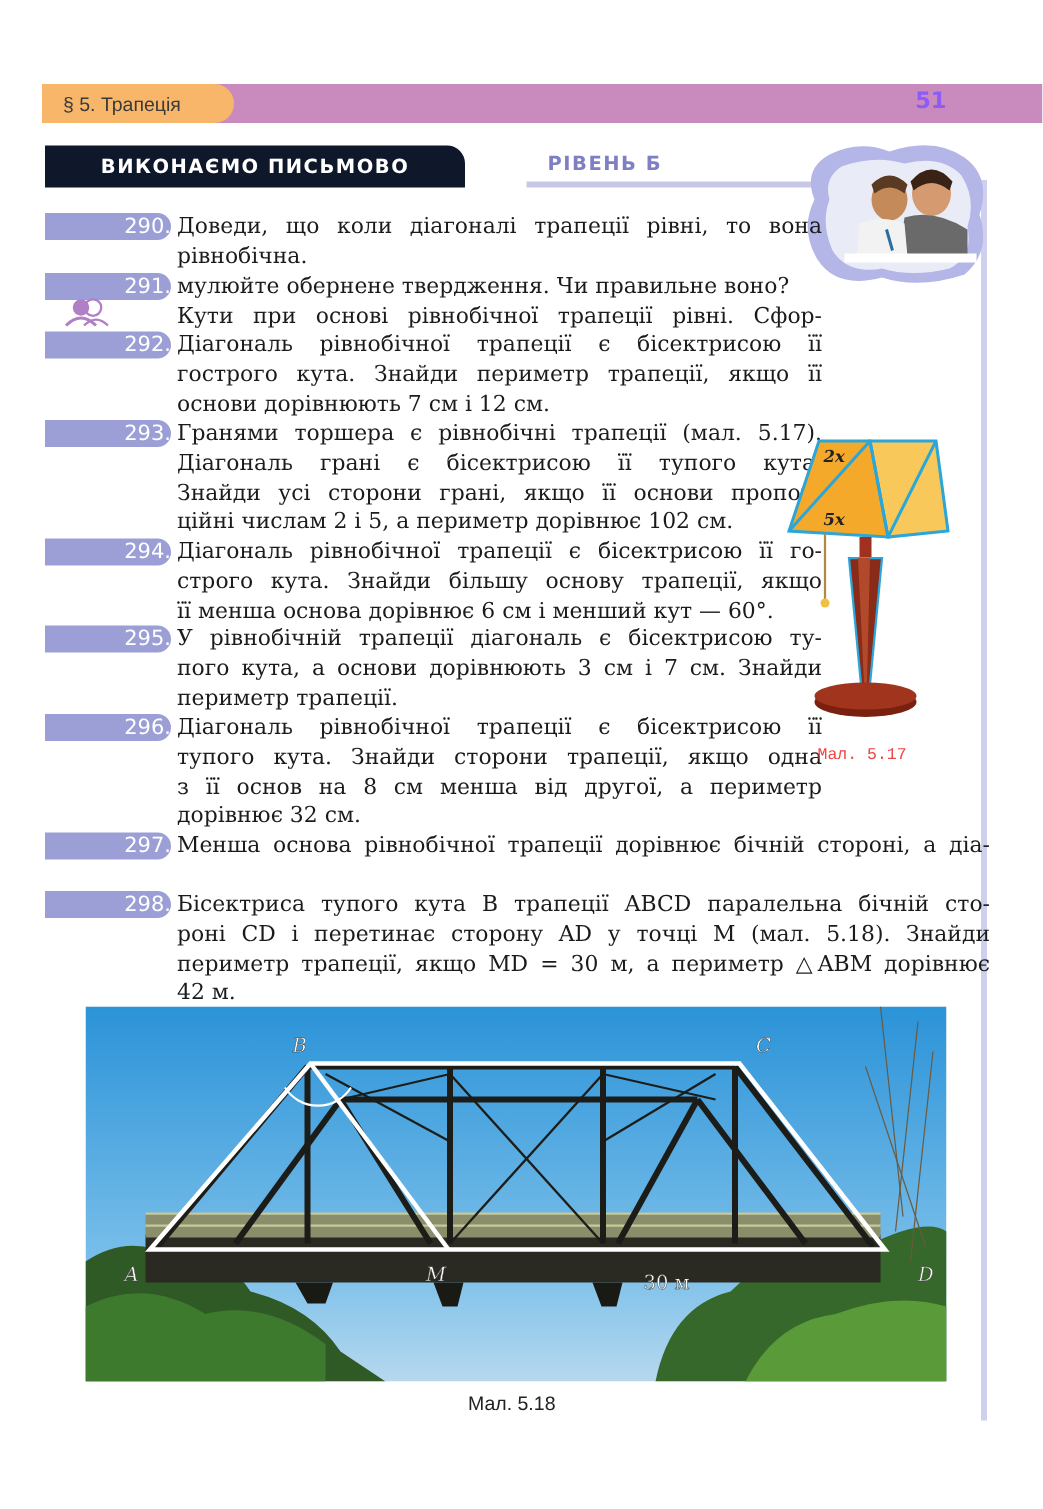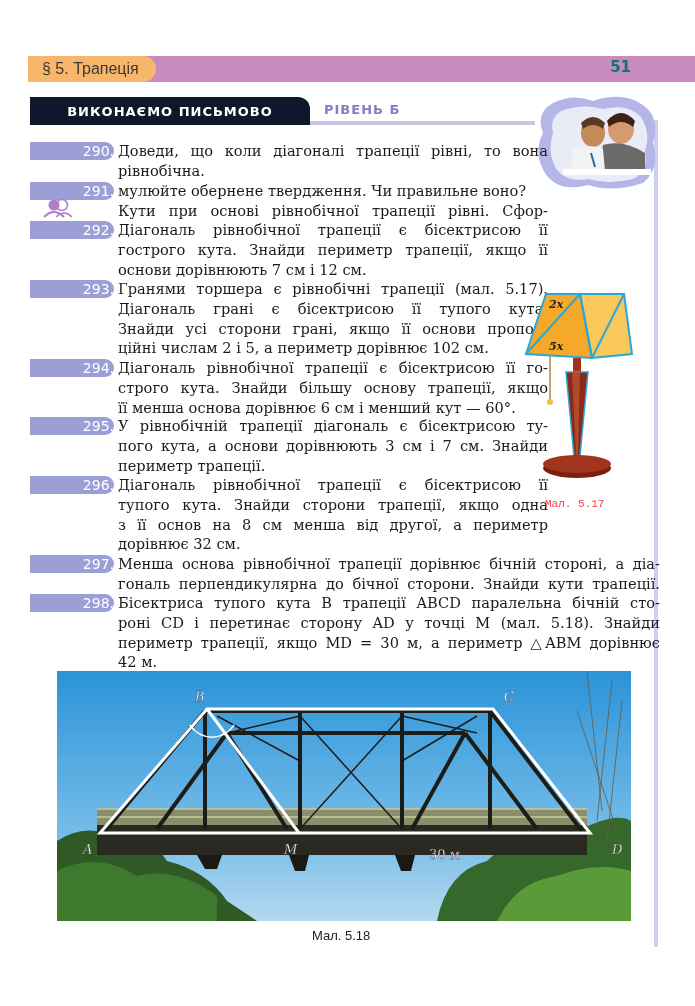--- a/index.html
+++ b/index.html
@@ -1,25 +1,25 @@
 <!DOCTYPE html>
 <html><head>
 <meta charset="utf-8">
 <style>
   * { box-sizing: border-box; margin: 0; padding: 0; }
   html, body { width: 695px; height: 1006px; background: #ffffff; overflow: hidden; }
   body { position: relative; font-family: "DejaVu Serif", "Liberation Serif", serif; color: #1a1a1a; }
 
   .header-bar { position: absolute; left: 28px; top: 56px; width: 667px; height: 26px; background: #c98bbd; }
-  .header-tab { position: absolute; left: 28px; top: 56px; width: 128px; height: 26px; background: #f7b66a; border-radius: 0 14px 14px 0; display: flex; align-items: center; padding-left: 14px; font-family: "Liberation Sans", sans-serif; font-size: 16px; color: #3a3a3a; }
-  .page-num { position: absolute; right: 64px; top: 58px; font-family: "DejaVu Sans", sans-serif; font-weight: bold; font-size: 15px; color: #0f766e; }
+  .header-tab { position: absolute; left: 28px; top: 56px; width: 128px; height: 26px; background: #f7b66a; border-radius: 0 14px 14px 0; display: flex; align-items: center; padding-left: 14px; font-family: "Liberation Sans", sans-serif; font-size: 13px; color: #3a3a3a; }
+  .page-num { position: absolute; right: 64px; top: 58px; font-family: "DejaVu Sans", sans-serif; font-weight: bold; font-size: 15px; color: #8b5cf6; }
 
   .section-head { position: absolute; left: 30px; top: 97px; height: 28px; display: flex; }
   .section-tab { background: #0f172a; width: 280px; height: 28px; border-radius: 0 12px 0 0; display: flex; align-items: center; justify-content: center; font-family: "DejaVu Sans", sans-serif; font-weight: bold; font-size: 13px; letter-spacing: 1px; color: #ffffff; }
-  .section-level { width: 225px; height: 28px; display: flex; align-items: center; padding-left: 14px; font-family: "DejaVu Sans", sans-serif; font-weight: bold; font-size: 13px; letter-spacing: 1px; color: #7f7fc4; border-bottom: 4px solid #c8c8e6; }
+  .section-level { width: 225px; height: 28px; display: flex; align-items: center; padding-left: 14px; font-family: "DejaVu Sans", sans-serif; font-weight: bold; font-size: 13px; letter-spacing: 1px; color: #7f7fc4; border-bottom: 4px solid #c8c8e6; margin-left: 41px; }
 
   .right-rule { position: absolute; left: 654px; top: 120px; width: 4px; height: 827px; background: #cfd0ee; }
 
   .photo { position: absolute; left: 533px; top: 93px; width: 130px; height: 100px; }
 
   .tasks { position: absolute; left: 30px; top: 142px; width: 610px; }
   .task-num { position: absolute; left: 0; width: 84px; height: 18px; background: #9c9fd6; border-radius: 0 10px 10px 0; color: #ffffff; font-family: "DejaVu Sans", sans-serif; font-size: 14px; text-align: right; padding-right: 0; line-height: 18px; }
   .task-text { position: absolute; left: 88px; font-size: 14.6px; line-height: 19.8px; color: #1b1b1b; text-align: justify; }
   .task-text.narrow { width: 430px; }
   .task-text.wide { width: 542px; }
@@ -121,21 +121,20 @@
       <div style="text-align-last: justify;">тупого кута. Знайди сторони трапеції, якщо одна</div>
       <div style="text-align-last: justify;">з її основ на 8 см менша від другої, а периметр</div>
       <div>дорівнює 32 см.</div>
     </div>
   </div>
 
   <div>
     <div class="task-num" style="top:413px">297.</div>
     <div class="task-text wide" style="top:412px">
       <div style="text-align-last: justify;">Менша основа рівнобічної трапеції дорівнює бічній стороні, а діа-</div>
-      <div style="text-align-last: justify;">гональ перпендикулярна до бічної сторони. Знайди кути трапеції.</div>
     </div>
   </div>
 
   <div>
     <div class="task-num" style="top:452px">298.</div>
     <div class="task-text wide" style="top:451px">
       <div style="text-align-last: justify;">Бісектриса тупого кута B трапеції ABCD паралельна бічній сто-</div>
       <div style="text-align-last: justify;">роні CD і перетинає сторону AD у точці M (мал. 5.18). Знайди</div>
       <div style="text-align-last: justify;">периметр трапеції, якщо MD = 30 м, а периметр △ABM дорівнює</div>
       <div>42 м.</div>

